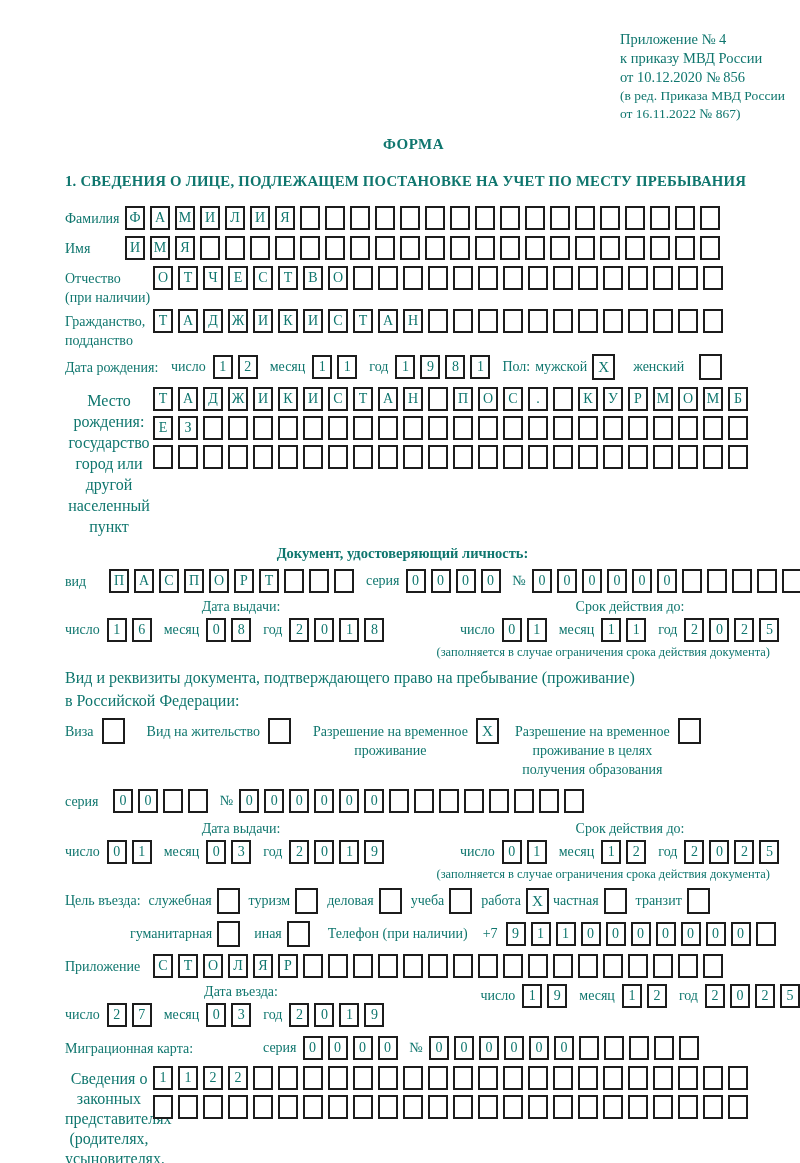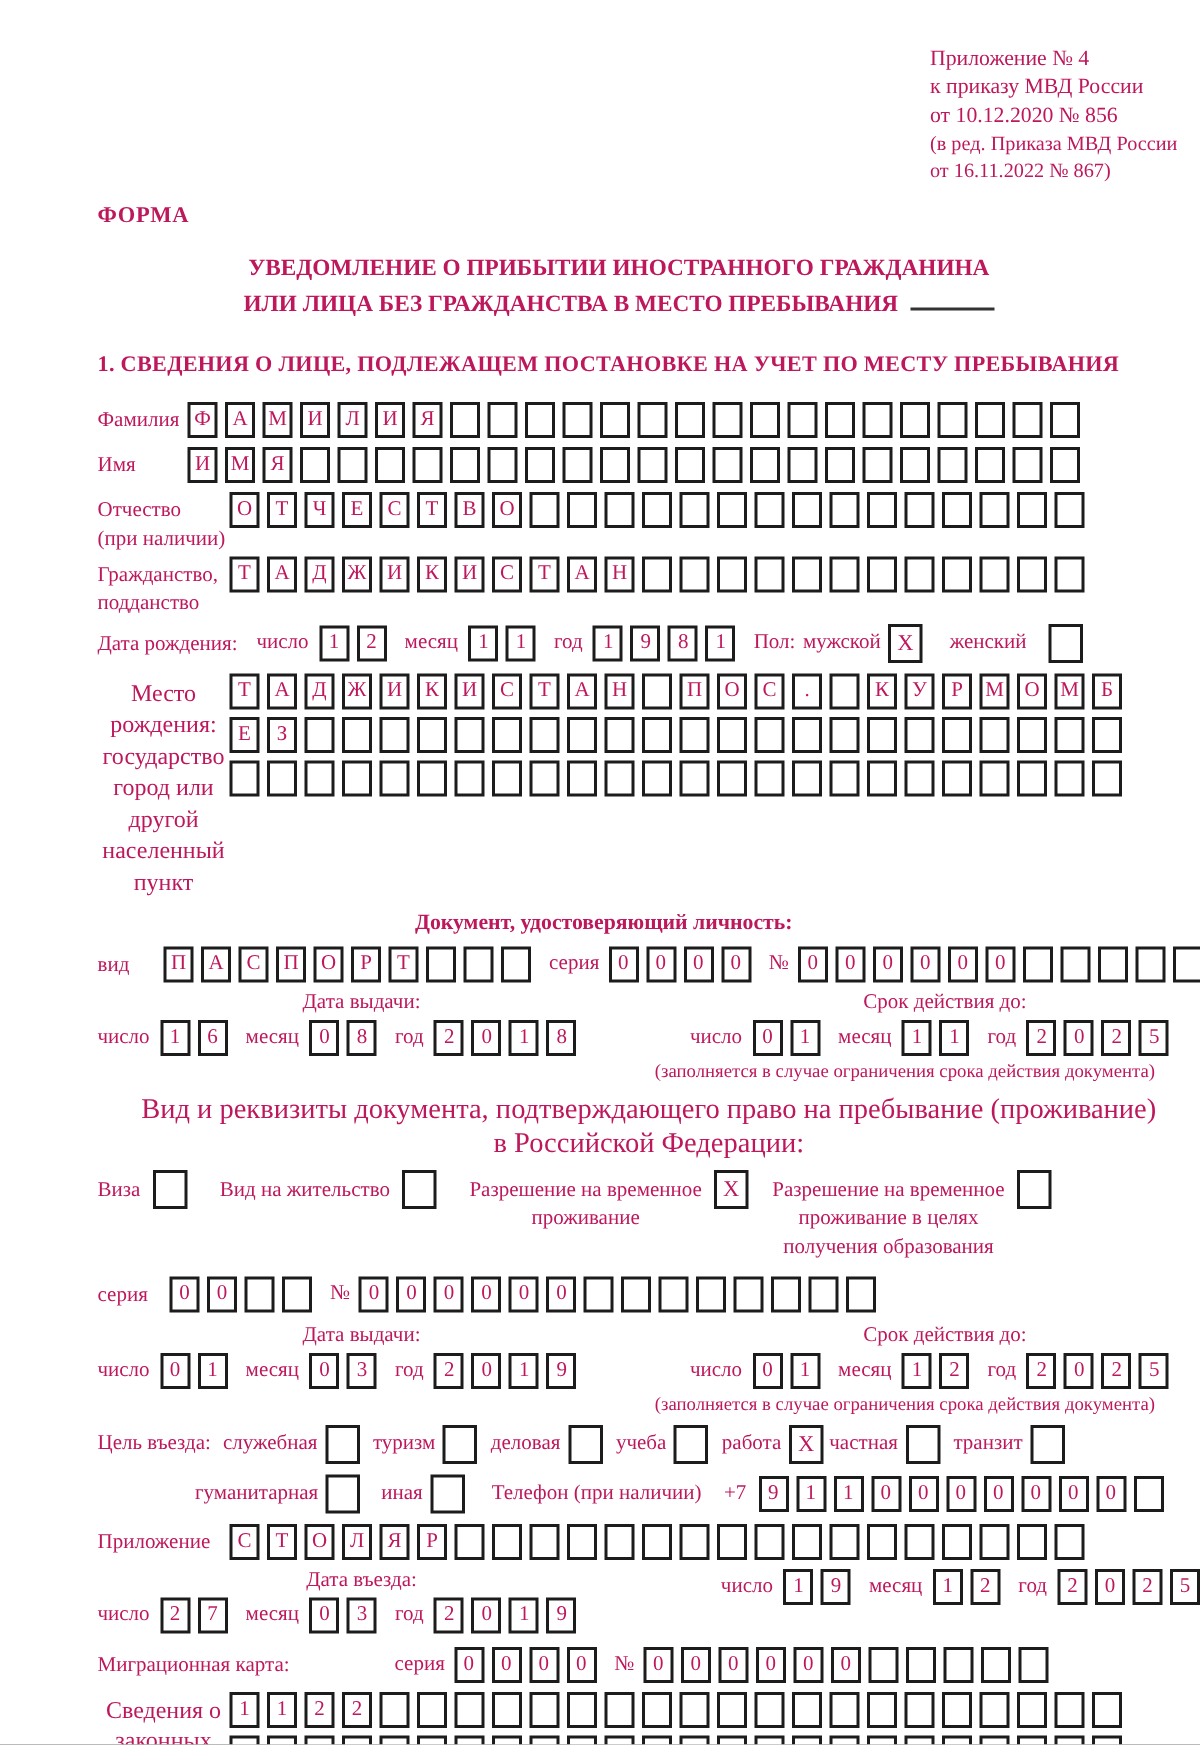--- a/index.html
+++ b/index.html
@@ -1,26 +1,26 @@
 <!DOCTYPE html>
 <html><head>
 <meta charset="utf-8">
 <style>
   html,body { margin:0; padding:0; background:#888; }
   .page {
-    width:800px; height:1163px; background:#ffffff; color:#be185d;
+    width:800px; height:1163px; background:#ffffff; color:#0f766e;
     font-family:"Liberation Serif","DejaVu Serif",serif;
     box-sizing:border-box; padding:30px 0 0 65px;
     position:relative; overflow:hidden; margin:0 auto;
   }
   
   .hdr { margin-left:555px; font-size:14.5px; line-height:19px; }
   .hdr .sub { font-size:13.5px; line-height:18px; }
   .hdr .sub:first-of-type { margin-top:3px; }
-  .forma { text-align:left; padding-right:38px; font-weight:bold; font-size:15px; margin-top:13px; letter-spacing:.5px; }
+  .forma { text-align:center; padding-right:38px; font-weight:bold; font-size:15px; margin-top:13px; letter-spacing:.5px; }
   
   .title { text-align:center; font-weight:bold; font-size:15.5px; line-height:24px; margin:14px 40px 0 0; }
   .blank-line { display:inline-block; width:56px; border-bottom:2px solid #333; height:12px; margin-left:8px; }
   .sec { font-weight:bold; font-size:14.8px; margin-top:20px; margin-bottom:16px; letter-spacing:.2px; }
   
   .frow { display:flex; align-items:flex-start; margin-bottom:6px; }
   .flabel { flex:0 0 auto; font-size:14px; line-height:19px; white-space:pre-line; padding-top:3px; }
   .cells { display:inline-flex; gap:5px; flex:0 0 auto; }
   .cell {
     width:20px; height:24px; box-sizing:border-box; border:2px solid #1c1c1c; background:#fff;
@@ -33,21 +33,21 @@
   .dategrp { display:inline-flex; align-items:center; }
   .dategrp .dlab { font-size:14px; margin:0 7px 0 12px; }
   .dategrp .dlab:first-child { margin-left:0; }
   .dategrp .dcells { display:inline-flex; gap:5px; }
   .dates-pair { display:flex; margin-top:2px; }
   .dates-pair .half-l { width:415px; }
   .dates-pair .half-r { flex:1;margin-left:41px; }
   .dhead { font-size:14px; text-align:center; width:352px; margin-bottom:3px; }
   .half-r .dhead { width:340px; }
   .note { font-size:12.5px; text-align:right; padding-right:30px; margin-top:3px; margin-bottom:6px; }
-  .intro { font-size:19px; line-height:23px;text-align:center; }
+  .intro { font-size:16px; line-height:23px; }
   
   .opt-row { display:flex; align-items:flex-start; margin-top:6px; margin-bottom:10px; }
   .opt-label { font-size:14px; line-height:19px; padding-top:4px; }
   .opt-label.multi { white-space:pre-line; text-align:center; }
   .opt-row .cell.cb { margin-left:8px; }
   .sp16 { width:16px; flex:0 0 auto; } .sp22 { width:22px; flex:0 0 auto; }
   
   .purp-row { display:flex; align-items:center; margin-bottom:7px; }
   .plab { font-size:14px; margin-right:5px; }
   .purp-row .cell.cb { margin-right:9px; }
@@ -65,24 +65,20 @@
   <div class="hdr">
     <div>Приложение № 4</div>
     <div>к приказу МВД России</div>
     <div>от 10.12.2020 № 856</div>
     <div class="sub">(в ред. Приказа МВД России</div>
     <div class="sub">от 16.11.2022 № 867)</div>
   </div>
 
   <div class="forma">ФОРМА</div>
 
-  <div class="title">
-    <div>УВЕДОМЛЕНИЕ О ПРИБЫТИИ ИНОСТРАННОГО ГРАЖДАНИНА</div>
-    <div><span>ИЛИ ЛИЦА БЕЗ ГРАЖДАНСТВА В МЕСТО ПРЕБЫВАНИЯ</span><span class="blank-line"></span></div>
-  </div>
 
   <div class="sec">1. СВЕДЕНИЯ О ЛИЦЕ, ПОДЛЕЖАЩЕМ ПОСТАНОВКЕ НА УЧЕТ ПО МЕСТУ ПРЕБЫВАНИЯ</div>
 
   <div class="frow">
     <div class="flabel" style="width:60px">Фамилия</div>
     <div class="cells">
         <span class="cell">Ф</span>
         <span class="cell">А</span>
         <span class="cell">М</span>
         <span class="cell">И</span>

